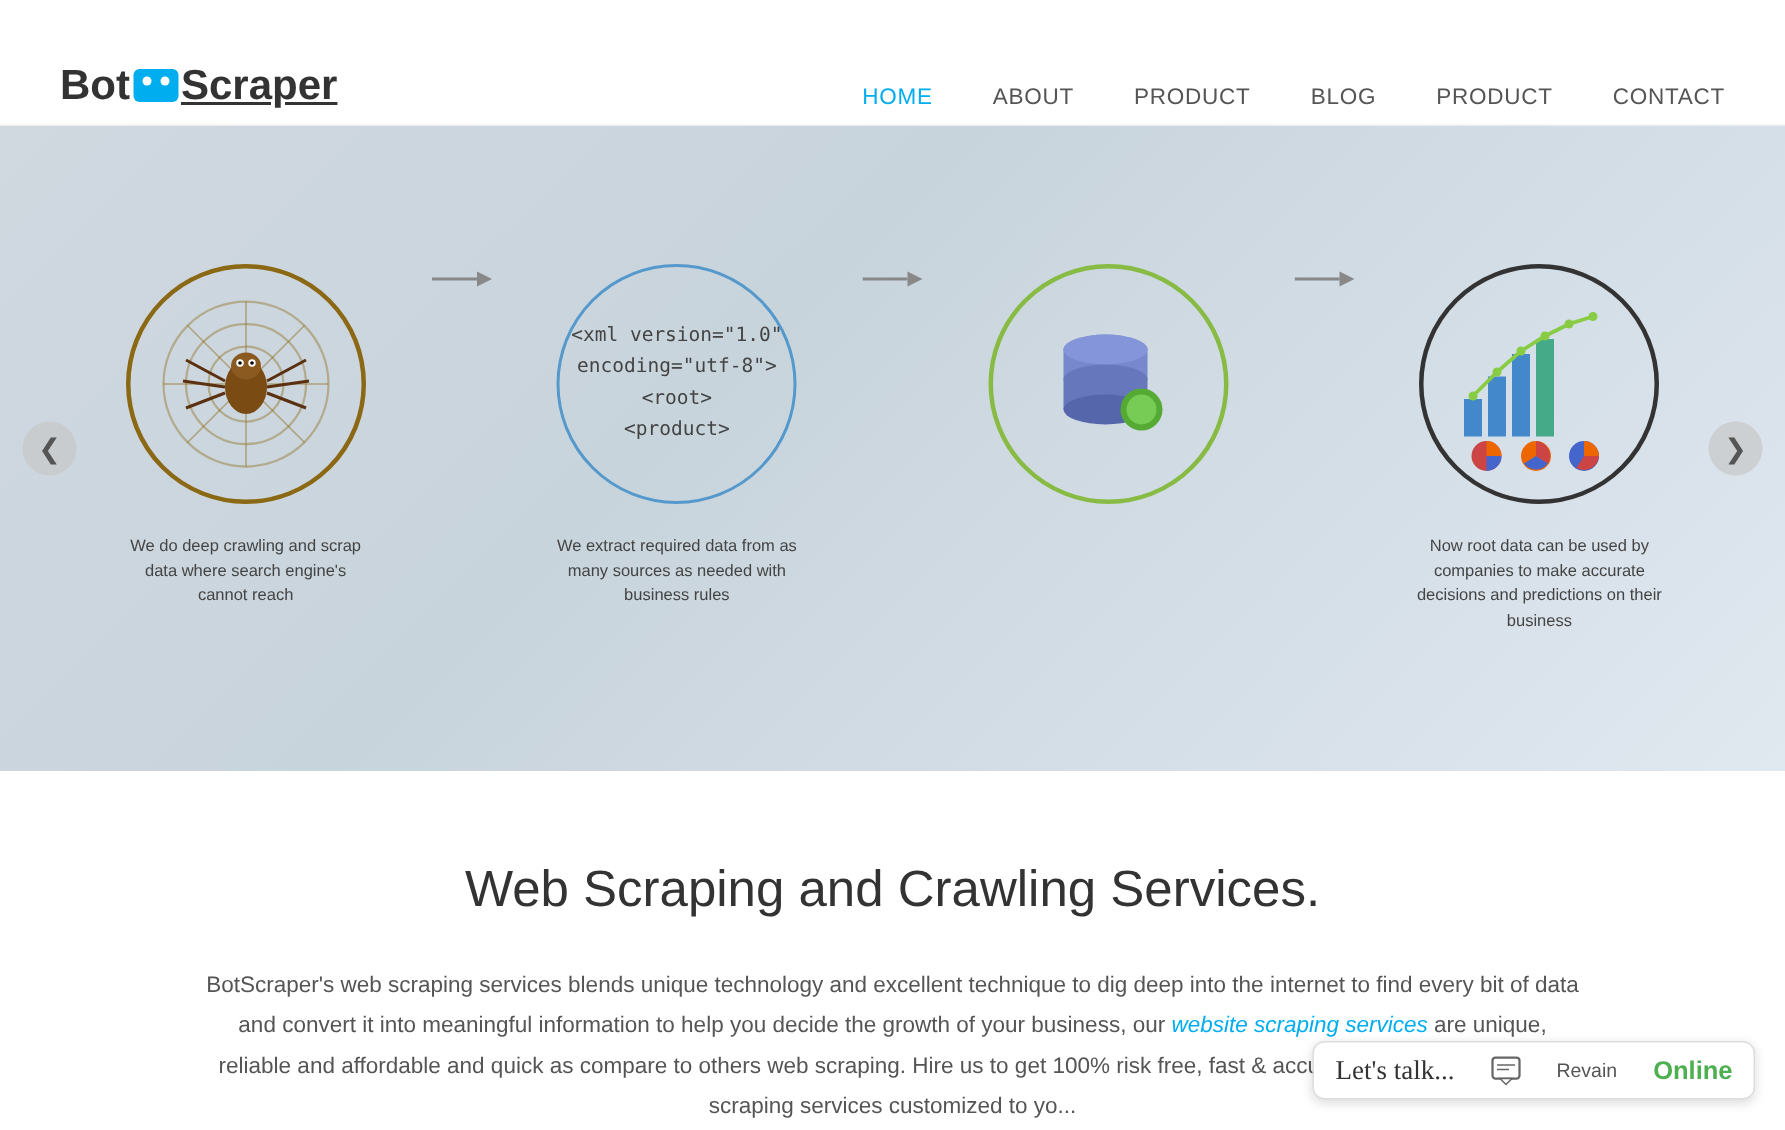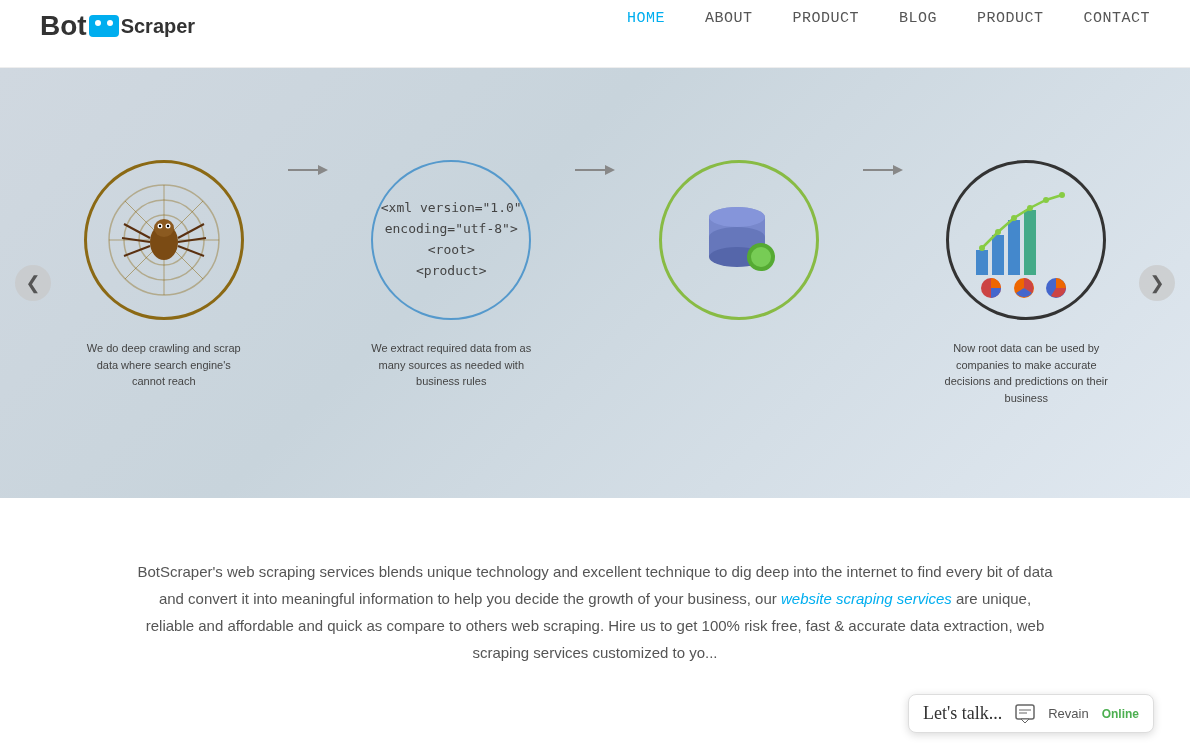--- a/index.html
+++ b/index.html
@@ -1,39 +1,38 @@
 <!DOCTYPE html>
 <html><head>
   <meta charset="utf-8">
   <style>
     * { margin: 0; padding: 0; box-sizing: border-box; }
     body { font-family: Arial, sans-serif; background: #fff; color: #333; }
 
     
     header {
       display: flex;
-      align-items: flex-start;
+      align-items: flex-end;
       justify-content: space-between;
       padding: 10px 40px;
       background: #fff;
       border-bottom: 1px solid #eee;
-      height: 68px;
+      height: 84px;
     }
     nav {
       display: flex;
       gap: 40px;
       align-items: center;
     }
     nav a {
       text-decoration: none;
       color: #555;
       font-size: 15px;
       font-weight: 500;
       letter-spacing: 0.5px;
-      font-family: Liberation Mono, monospace;
     }
     nav a.active { color: #00aeef; }
 
     
     .hero {
       background: linear-gradient(135deg, #d0d8e0 0%, #c8d4dc 40%, #e0e8f0 100%);
       padding: 40px 20px;
       position: relative;
       overflow: hidden;
       min-height: 430px;
@@ -164,58 +163,59 @@
     .section-desc a {
       color: #00aeef;
       text-decoration: none;
       font-style: italic;
     }
 
     
     .chat-widget {
       position: fixed;
       bottom: 20px;
-      right: 36px;
+      right: 20px;
       background: #fff;
       border: 1px solid #ddd;
       border-radius: 8px;
       padding: 8px 14px;
       display: flex;
       align-items: center;
-      gap: 13px;
+      gap: 24px;
       font-size: 13px;
       color: #555;
       box-shadow: 0 2px 8px rgba(0,0,0,0.15);
     }
     .chat-online {
       color: #4CAF50;
-      font-size: 12px;
+      font-size: 17px;
       font-weight: bold;
     }
     .lets-talk {
       font-family: cursive;
       font-size: 18px;
       color: #333;
     }
 
     
     .logo-brand {
       display: flex;
       align-items: center;
       gap: 0;
     }
     .logo-bot-part {
       font-size: 28px;
       font-weight: 900;
       color: #333;
     }
     .logo-scraper-part {
-      font-size: 20px;
+      font-size: 28px;
       font-weight: 900;
       color: #333;
+      text-decoration: underline;
     }
     .logo-robot {
       display: inline-flex;
       align-items: center;
       justify-content: center;
       width: 30px;
       height: 22px;
       background: #00aeef;
       border-radius: 4px;
       margin: 0 2px;
@@ -383,20 +383,21 @@
           </g>
         </svg>
       </div>
       <p class="process-desc">Now root data can be used by companies to make accurate decisions and predictions on their business</p>
     </div>
 
   </div>
 </section>
 
 <section class="content-section">
+  <h2 class="section-title">Web Scraping and Crawling Services.</h2>
   <p class="section-desc">
     <span>BotScraper's web scraping services blends unique technology and excellent technique to dig deep into the internet to find every bit of data and convert it into meaningful information to help you decide the growth of your business, our</span>
     <a href="#">website scraping services</a>
     <span>are unique, reliable and affordable and quick as compare to others web scraping. Hire us to get 100% risk free, fast &amp; accurate data extraction, web scraping services customized to yo...</span>
   </p>
 </section>
 
 <div class="chat-widget">
   <span class="lets-talk">Let's talk...</span>
   <svg width="20" height="20" viewBox="0 0 20 20">

